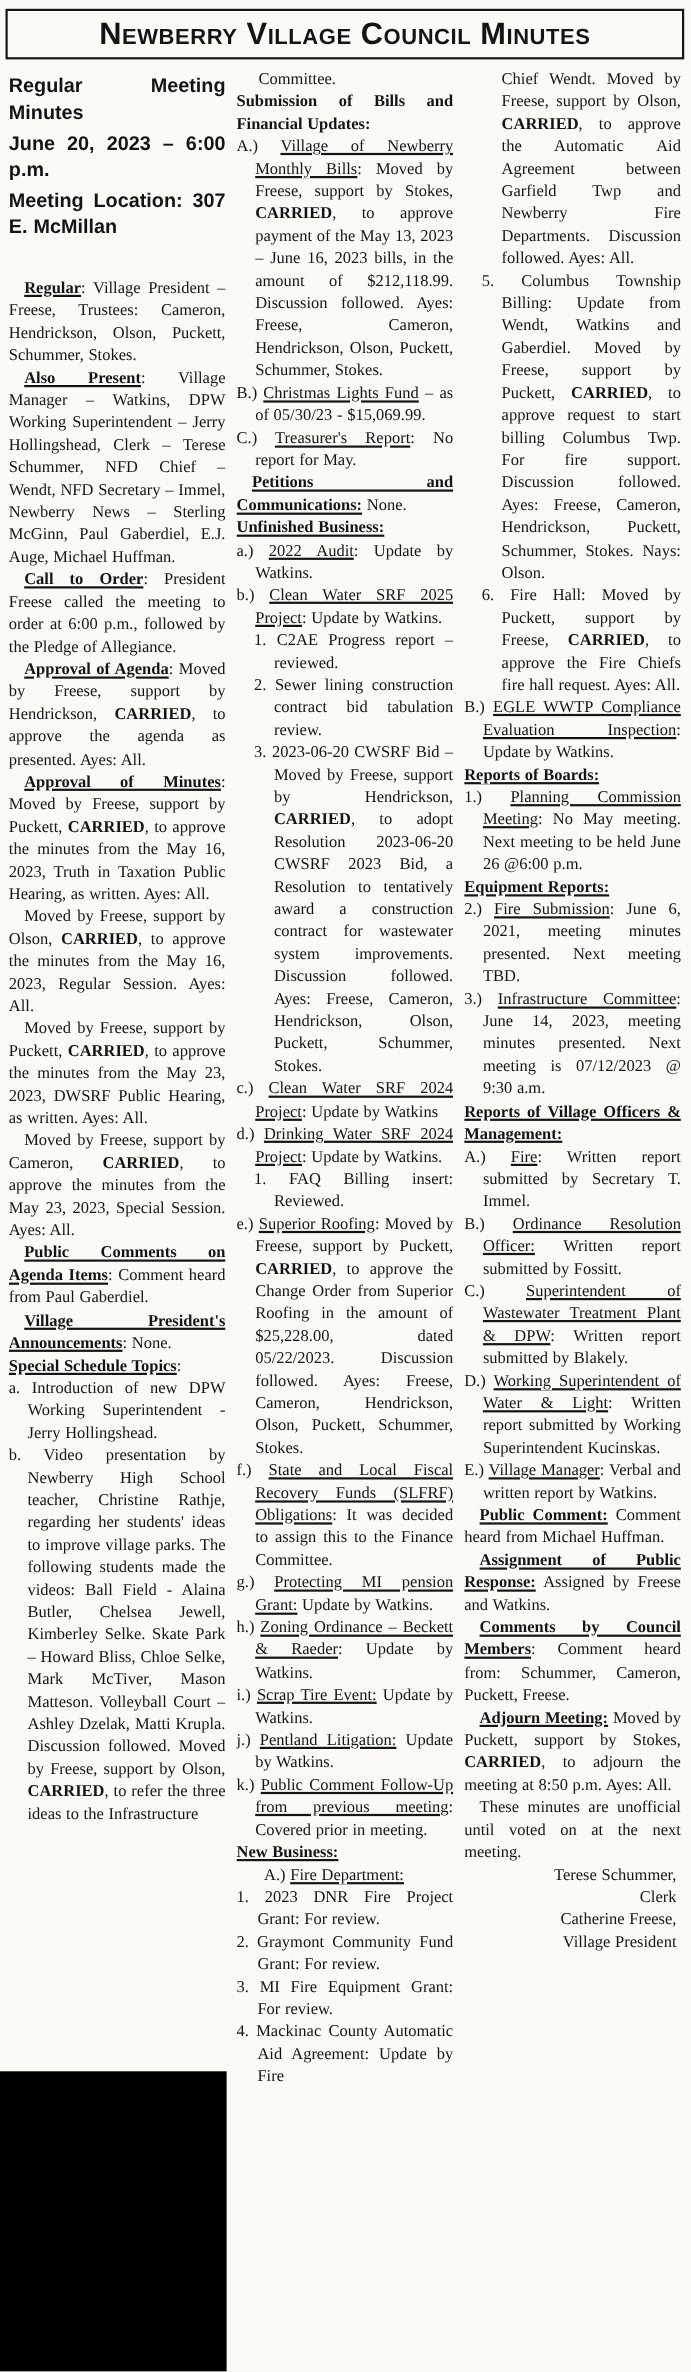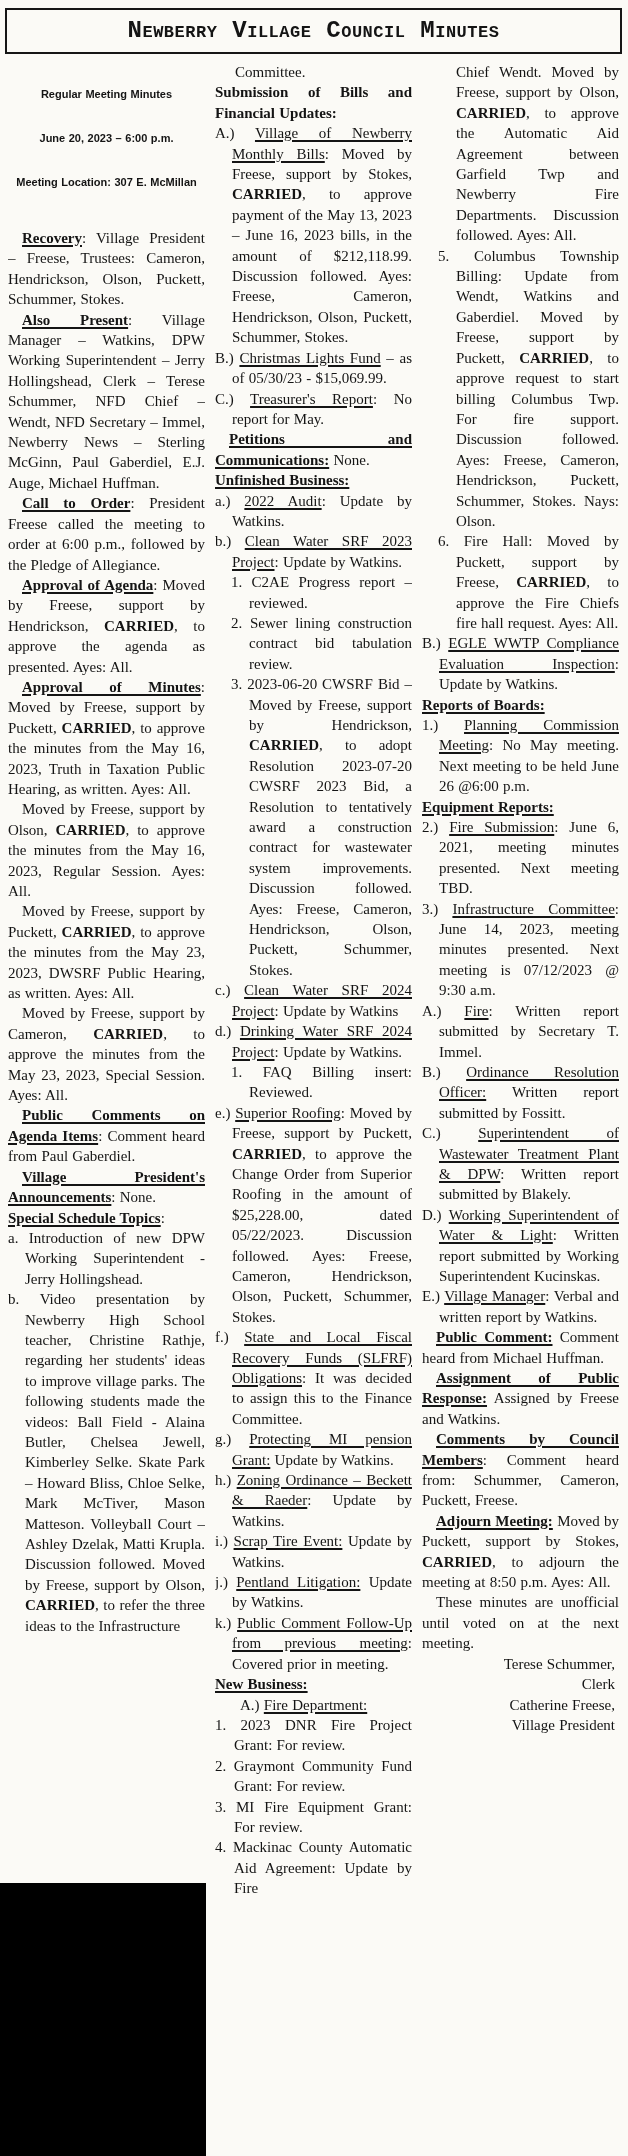--- a/index.html
+++ b/index.html
@@ -12,37 +12,37 @@
   .page{
     position:relative;width:628px;height:2156px;background:var(--paper);
     overflow:hidden;margin:0 auto;color:var(--ink);
   }
   .titlebox{
     position:absolute;top:8px;left:5px;width:613px;height:42px;
     border:2.5px solid #161616;background:var(--paper);
     display:flex;align-items:center;justify-content:center;
   }
   .titlebox .t{
-    font-family:Liberation Mono, monospace;
-    font-weight:bold;font-variant:small-caps;font-size:24px;line-height:1;
+    font-family:Liberation Sans, sans-serif;
+    font-weight:bold;font-variant:small-caps;font-size:28px;line-height:1;
     letter-spacing:.5px;white-space:nowrap;
   }
   .cols{
     position:absolute;top:62px;left:8px;width:611px;height:2094px;
     display:flex;gap:10px;overflow:hidden;
   }
   .col{width:197px;flex:0 0 197px;overflow:hidden;}
   .blk{
     font-size:15px;line-height:20.4px;text-align:justify;
     margin:0;word-spacing:.5px;
   }
   .c-hdr{
     font-family:"Liberation Sans","DejaVu Sans",sans-serif;
-    font-weight:bold;font-size:11px;line-height:24px;text-align:center;
-    margin-top:20px;
+    font-weight:bold;font-size:18px;line-height:24px;
+    margin-top:4px;
   }
   .c-sp{height:34px;}
   .c-p{text-indent:14px;}
   .c-flush{}
   .c-flushb{font-weight:bold;}
   .c-l1{padding-left:17px;text-indent:-17px;}
   .c-l1i{margin-left:25px;padding-left:20px;text-indent:-20px;}
   .c-l2{margin-left:16px;padding-left:18px;text-indent:-18px;}
   .c-l2x{padding-left:19px;text-indent:-19px;}
   .c-cont1{padding-left:20px;}
@@ -61,21 +61,21 @@
 <div class="page" style="--paper: #fbfaf6; --ink: #141414; --photo: #000000;">
   <div class="titlebox">
     <div class="t">Newberry Village Council Minutes</div>
   </div>
   <div class="cols">
     <div class="col">
         <div class="blk c-hdr"><span>Regular Meeting Minutes</span></div>
         <div class="blk c-hdr"><span>June 20, 2023 – 6:00 p.m.</span></div>
         <div class="blk c-hdr"><span>Meeting Location: 307 E. McMillan</span></div>
         <div class="blk c-sp"></div>
-        <div class="blk c-p"><span class="bold ul">Recovery</span><span>: Village President – Freese, Trustees: Cameron, Hendrickson, Olson, Puckett, Schummer, Stokes.</span></div>
+        <div class="blk c-p"><span class="bold ul">Regular</span><span>: Village President – Freese, Trustees: Cameron, Hendrickson, Olson, Puckett, Schummer, Stokes.</span></div>
         <div class="blk c-p"><span class="bold ul">Also Present</span><span>: Village Manager – Watkins, DPW Working Superintendent – Jerry Hollingshead, Clerk – Terese Schummer, NFD Chief – Wendt, NFD Secretary – Immel, Newberry News – Sterling McGinn, Paul Gaberdiel, E.J. Auge, Michael Huffman.</span></div>
         <div class="blk c-p"><span class="bold ul">Call to Order</span><span>: President Freese called the meeting to order at 6:00 p.m., followed by the Pledge of Allegiance.</span></div>
         <div class="blk c-p"><span class="bold ul">Approval of Agenda</span><span>: Moved by Freese, support by Hendrickson, </span><span class="bold">CARRIED</span><span>, to approve the agenda as presented. Ayes: All.</span></div>
         <div class="blk c-p"><span class="bold ul">Approval of Minutes</span><span>: Moved by Freese, support by Puckett, </span><span class="bold">CARRIED</span><span>, to approve the minutes from the May 16, 2023, Truth in Taxation Public Hearing, as written. Ayes: All.</span></div>
         <div class="blk c-p"><span>Moved by Freese, support by Olson, </span><span class="bold">CARRIED</span><span>, to approve the minutes from the May 16, 2023, Regular Session.  Ayes: All.</span></div>
         <div class="blk c-p"><span>Moved by Freese, support by Puckett, </span><span class="bold">CARRIED</span><span>, to approve the minutes from the May 23, 2023, DWSRF Public Hearing, as written. Ayes: All.</span></div>
         <div class="blk c-p"><span>Moved by Freese, support by Cameron, </span><span class="bold">CARRIED</span><span>, to approve the minutes from the May 23, 2023, Special Session. Ayes: All.</span></div>
         <div class="blk c-p"><span class="bold ul">Public Comments on Agenda Items</span><span>: Comment heard from Paul Gaberdiel.</span></div>
         <div class="blk c-p"><span class="bold ul">Village President's Announcements</span><span>: None.</span></div>
         <div class="blk c-flush"><span class="bold ul">Special Schedule Topics</span><span>:</span></div>
@@ -84,24 +84,24 @@
       </div>
     <div class="col">
         <div class="blk c-cont1"><span>Committee.</span></div>
         <div class="blk c-flushb"><span class="bold">Submission of Bills and Financial Updates:</span></div>
         <div class="blk c-l1"><span>A.) </span><span class="ul">Village of Newberry Monthly Bills</span><span>: Moved by Freese, support by Stokes, </span><span class="bold">CARRIED</span><span>, to approve payment of the May 13, 2023 – June 16, 2023 bills, in the amount of $212,118.99. Discussion followed.  Ayes: Freese, Cameron, Hendrickson, Olson, Puckett, Schummer, Stokes.</span></div>
         <div class="blk c-l1"><span>B.) </span><span class="ul">Christmas Lights Fund</span><span> – as of 05/30/23 - $15,069.99.</span></div>
         <div class="blk c-l1"><span>C.) </span><span class="ul">Treasurer's Report</span><span>: No report for May.</span></div>
         <div class="blk c-p"><span class="bold ul">Petitions and Communications:</span><span>  None.</span></div>
         <div class="blk c-flush"><span class="bold ul">Unfinished Business:</span></div>
         <div class="blk c-l1"><span>a.) </span><span class="ul">2022 Audit</span><span>:  Update by Watkins.</span></div>
-        <div class="blk c-l1"><span>b.) </span><span class="ul">Clean Water SRF 2023 Project</span><span>:  Update by Watkins.</span></div>
+        <div class="blk c-l1"><span>b.) </span><span class="ul">Clean Water SRF 2025 Project</span><span>:  Update by Watkins.</span></div>
         <div class="blk c-l2"><span>1.  C2AE Progress report – reviewed.</span></div>
         <div class="blk c-l2"><span>2. Sewer lining construction contract bid tabulation review.</span></div>
-        <div class="blk c-l2"><span>3. 2023-06-20 CWSRF Bid – Moved by Freese, support by Hendrickson, </span><span class="bold">CARRIED</span><span>, to adopt Resolution 2023-07-20 CWSRF 2023 Bid, a Resolution to tentatively award a construction contract for wastewater system improvements.  Discussion followed.  Ayes: Freese, Cameron, Hendrickson, Olson, Puckett, Schummer, Stokes.</span></div>
+        <div class="blk c-l2"><span>3. 2023-06-20 CWSRF Bid – Moved by Freese, support by Hendrickson, </span><span class="bold">CARRIED</span><span>, to adopt Resolution 2023-06-20 CWSRF 2023 Bid, a Resolution to tentatively award a construction contract for wastewater system improvements.  Discussion followed.  Ayes: Freese, Cameron, Hendrickson, Olson, Puckett, Schummer, Stokes.</span></div>
         <div class="blk c-l1"><span>c.) </span><span class="ul">Clean Water SRF 2024 Project</span><span>:  Update by Watkins</span></div>
         <div class="blk c-l1"><span>d.) </span><span class="ul">Drinking Water SRF 2024 Project</span><span>:  Update by Watkins.</span></div>
         <div class="blk c-l2"><span>1. FAQ Billing insert:  Reviewed.</span></div>
         <div class="blk c-l1"><span>e.)  </span><span class="ul">Superior Roofing</span><span>: Moved by Freese, support by Puckett, </span><span class="bold">CARRIED</span><span>, to approve the Change Order from Superior Roofing in the amount of $25,228.00, dated 05/22/2023.  Discussion followed.  Ayes: Freese, Cameron, Hendrickson, Olson, Puckett, Schummer, Stokes.</span></div>
         <div class="blk c-l1"><span>f.) </span><span class="ul">State and Local Fiscal Recovery Funds (SLFRF) Obligations</span><span>: It was decided to assign this to the Finance Committee.</span></div>
         <div class="blk c-l1"><span>g.) </span><span class="ul">Protecting MI pension Grant:</span><span>  Update by Watkins.</span></div>
         <div class="blk c-l1"><span>h.) </span><span class="ul">Zoning Ordinance – Beckett &amp; Raeder</span><span>:  Update by Watkins.</span></div>
         <div class="blk c-l1"><span>i.) </span><span class="ul">Scrap Tire Event:</span><span>  Update by Watkins.</span></div>
         <div class="blk c-l1"><span>j.) </span><span class="ul">Pentland Litigation:</span><span> Update by Watkins.</span></div>
         <div class="blk c-l1"><span>k.) </span><span class="ul">Public Comment Follow-Up from previous meeting</span><span>: Covered prior in meeting.</span></div>
@@ -115,20 +115,21 @@
     <div class="col">
         <div class="blk c-cont2"><span>Chief Wendt.  Moved by Freese, support by Olson, </span><span class="bold">CARRIED</span><span>, to approve the Automatic Aid Agreement between Garfield Twp and Newberry Fire Departments.  Discussion followed. Ayes: All.</span></div>
         <div class="blk c-l2"><span>5. Columbus Township Billing:  Update from Wendt, Watkins and Gaberdiel.  Moved by Freese, support by Puckett, </span><span class="bold">CARRIED</span><span>, to approve request to start billing Columbus Twp. For fire support. Discussion followed. Ayes: Freese, Cameron, Hendrickson, Puckett, Schummer, Stokes.  Nays: Olson.</span></div>
         <div class="blk c-l2"><span>6. Fire Hall:  Moved by Puckett, support by Freese, </span><span class="bold">CARRIED</span><span>, to approve the Fire Chiefs fire hall request.  Ayes: All.</span></div>
         <div class="blk c-l1"><span>B.) </span><span class="ul">EGLE WWTP Compliance Evaluation Inspection</span><span>: Update by Watkins.</span></div>
         <div class="blk c-flush"><span class="bold ul">Reports of Boards:</span></div>
         <div class="blk c-l1"><span>1.) </span><span class="ul">Planning Commission Meeting</span><span>: No May meeting. Next meeting to be held June 26 @6:00 p.m.</span></div>
         <div class="blk c-flush"><span class="bold ul">Equipment Reports:</span></div>
         <div class="blk c-l1"><span>2.) </span><span class="ul">Fire Submission</span><span>: June 6, 2021, meeting minutes presented.  Next meeting TBD.</span></div>
         <div class="blk c-l1"><span>3.) </span><span class="ul">Infrastructure Committee</span><span>: June 14, 2023, meeting minutes presented. Next meeting is 07/12/2023 @ 9:30 a.m.</span></div>
+        <div class="blk c-flush"><span class="bold ul">Reports of Village Officers &amp; Management:</span></div>
         <div class="blk c-l1"><span>A.) </span><span class="ul">Fire</span><span>: Written report submitted by Secretary T. Immel.</span></div>
         <div class="blk c-l1"><span>B.) </span><span class="ul">Ordinance Resolution Officer:</span><span> Written report submitted by Fossitt.</span></div>
         <div class="blk c-l1"><span>C.)  </span><span class="ul">Superintendent of Wastewater Treatment Plant &amp; DPW</span><span>: Written report submitted by Blakely.</span></div>
         <div class="blk c-l1"><span>D.) </span><span class="ul">Working Superintendent of Water &amp; Light</span><span>: Written report submitted by Working Superintendent Kucinskas.</span></div>
         <div class="blk c-l1"><span>E.) </span><span class="ul">Village Manager</span><span>: Verbal and written report by Watkins.</span></div>
         <div class="blk c-p"><span class="bold ul">Public Comment:</span><span> Comment heard from Michael Huffman.</span></div>
         <div class="blk c-p"><span class="bold ul">Assignment of Public Response:</span><span>  Assigned by Freese and Watkins.</span></div>
         <div class="blk c-p"><span class="bold ul">Comments by Council Members</span><span>: Comment heard from: Schummer, Cameron, Puckett, Freese.</span></div>
         <div class="blk c-p"><span class="bold ul">Adjourn Meeting:</span><span> Moved by Puckett, support by Stokes, </span><span class="bold">CARRIED</span><span>, to adjourn the meeting at 8:50 p.m. Ayes: All.</span></div>
         <div class="blk c-p"><span>These minutes are unofficial until voted on at the next meeting.</span></div>

